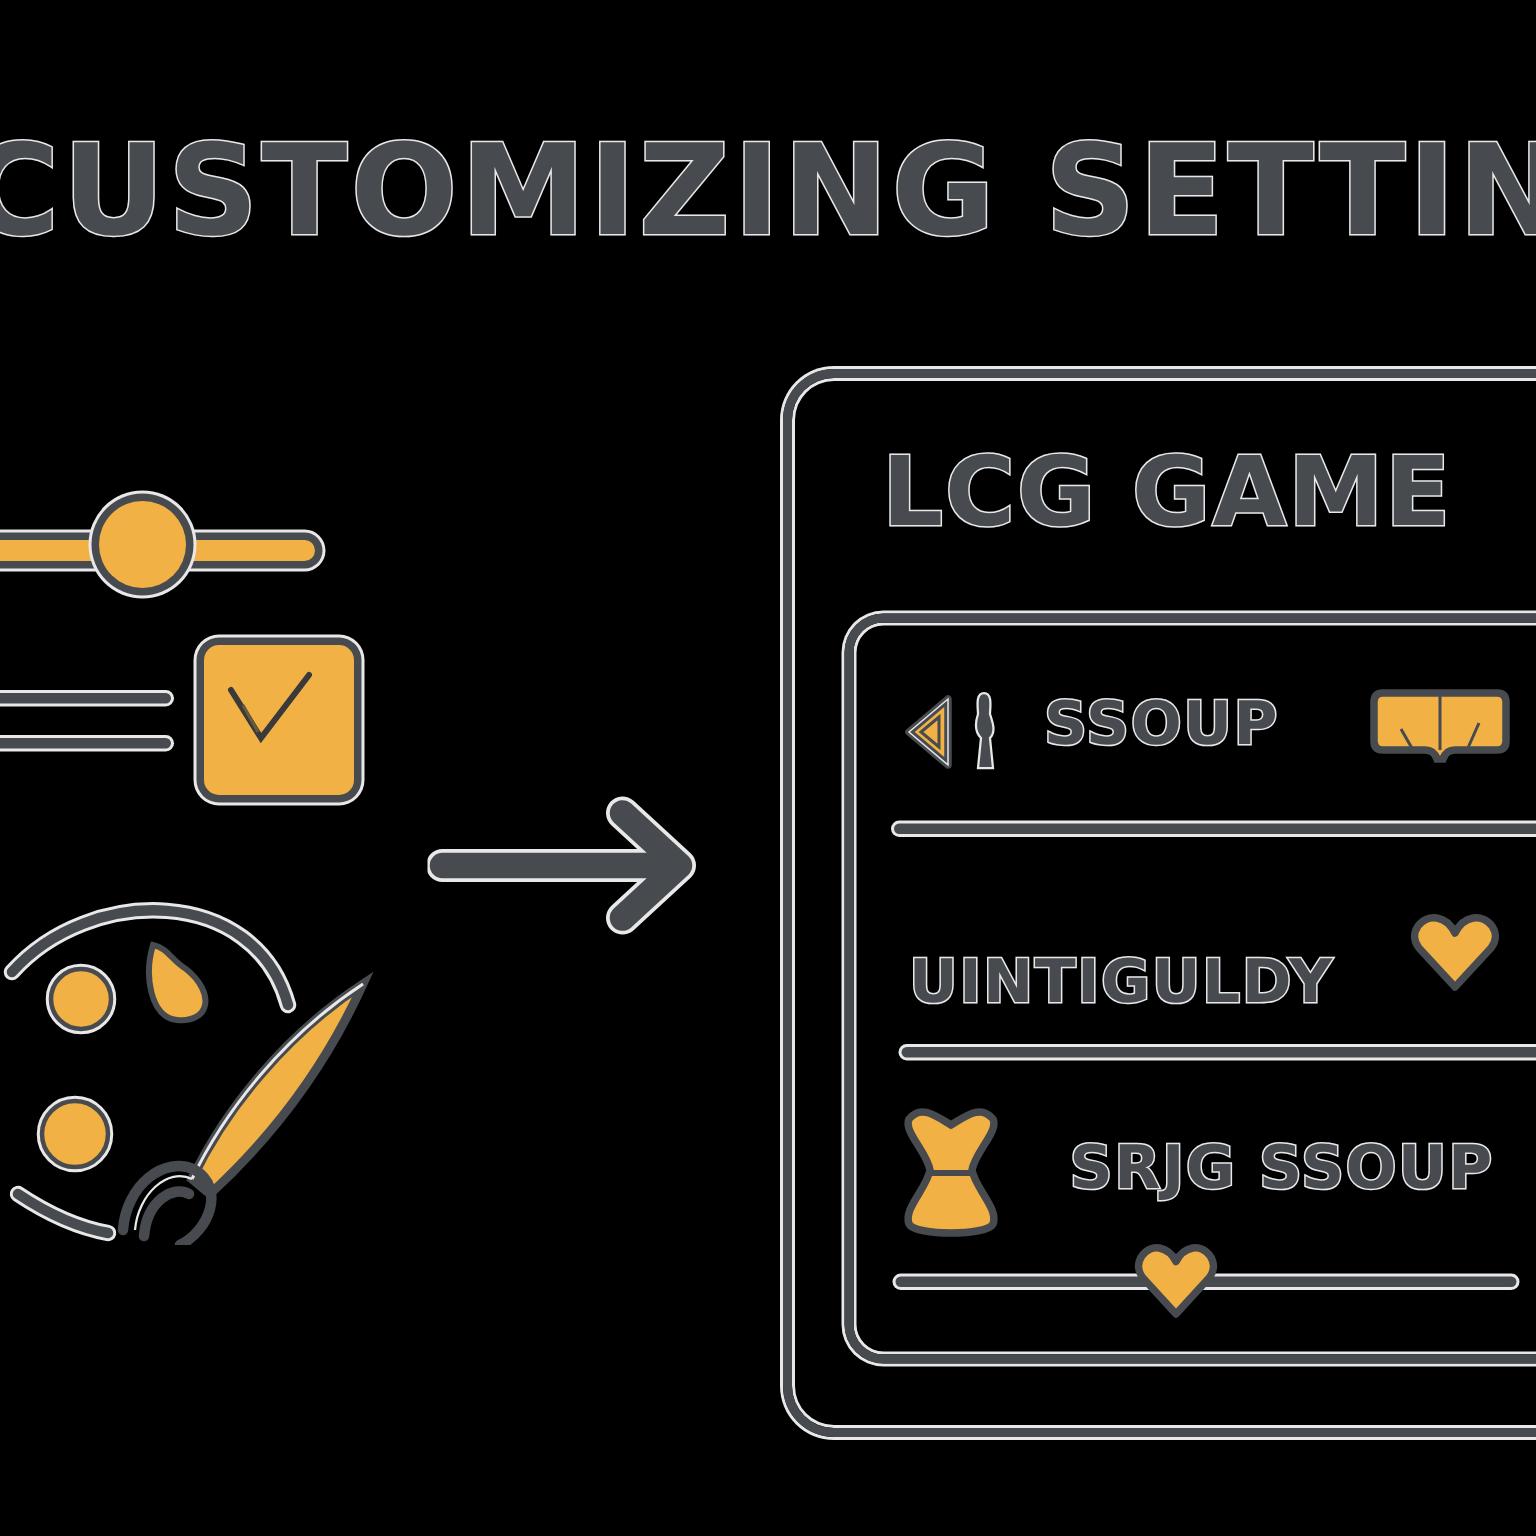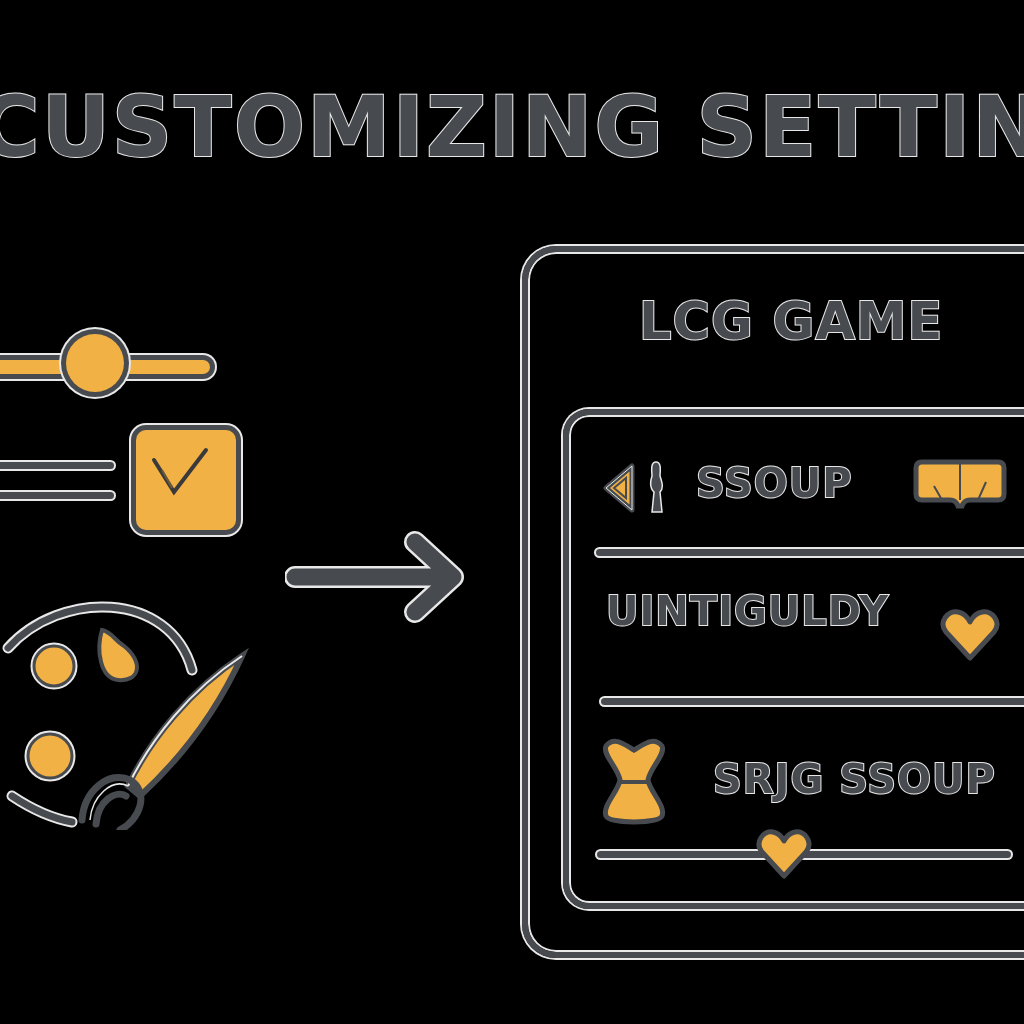--- a/index.html
+++ b/index.html
@@ -3,24 +3,24 @@
 <meta charset="utf-8">
 <style>
   html, body { margin:0; padding:0; background:#000; }
   body { width:1024px; height:1024px; position:relative; overflow:hidden; font-family:"DejaVu Sans", sans-serif; }
   .outline-text {
     position:absolute; font-weight:bold; color:#474b50;
     -webkit-text-stroke:2px #e8e8e8; paint-order:stroke fill;
     white-space:nowrap; letter-spacing:1px;
   }
   #main-title { left:-22px; top:78px; font-size:84px; letter-spacing:2px; }
-  #game-title { left:639px; top:292px; font-size:51px; }
+  #game-title { left:588px; top:292px; font-size:64px; }
   .row-label { font-size:40px; }
   #row1-label { left:696px; top:460px; }
-  #row2-label { left:606px; top:588px; }
+  #row2-label { left:606px; top:632px; }
   #row3-label { left:713px; top:756px; }
 
   .frame {
     position:absolute; border:6px solid #474b50;
     box-shadow: 0 0 0 2px #e8e8e8, inset 0 0 0 2px #e8e8e8;
   }
   #outer-panel { left:522px; top:246px; width:560px; height:700px; border-radius:34px; }
   #inner-panel { left:563px; top:409px; width:520px; height:488px; border-radius:26px; }
 
   .bar {

